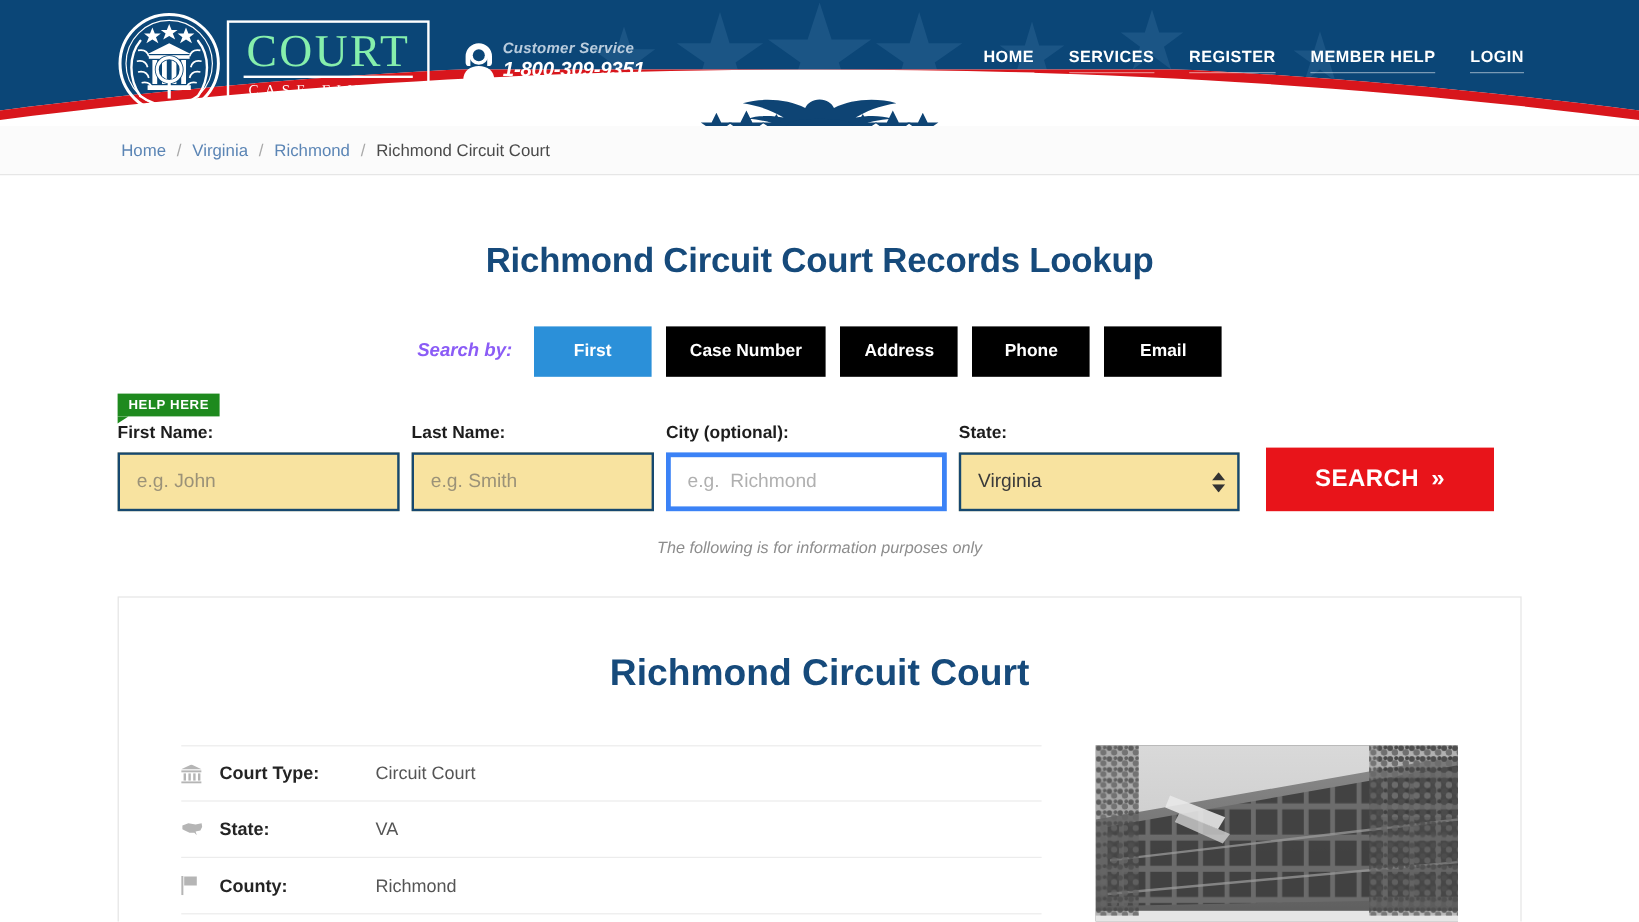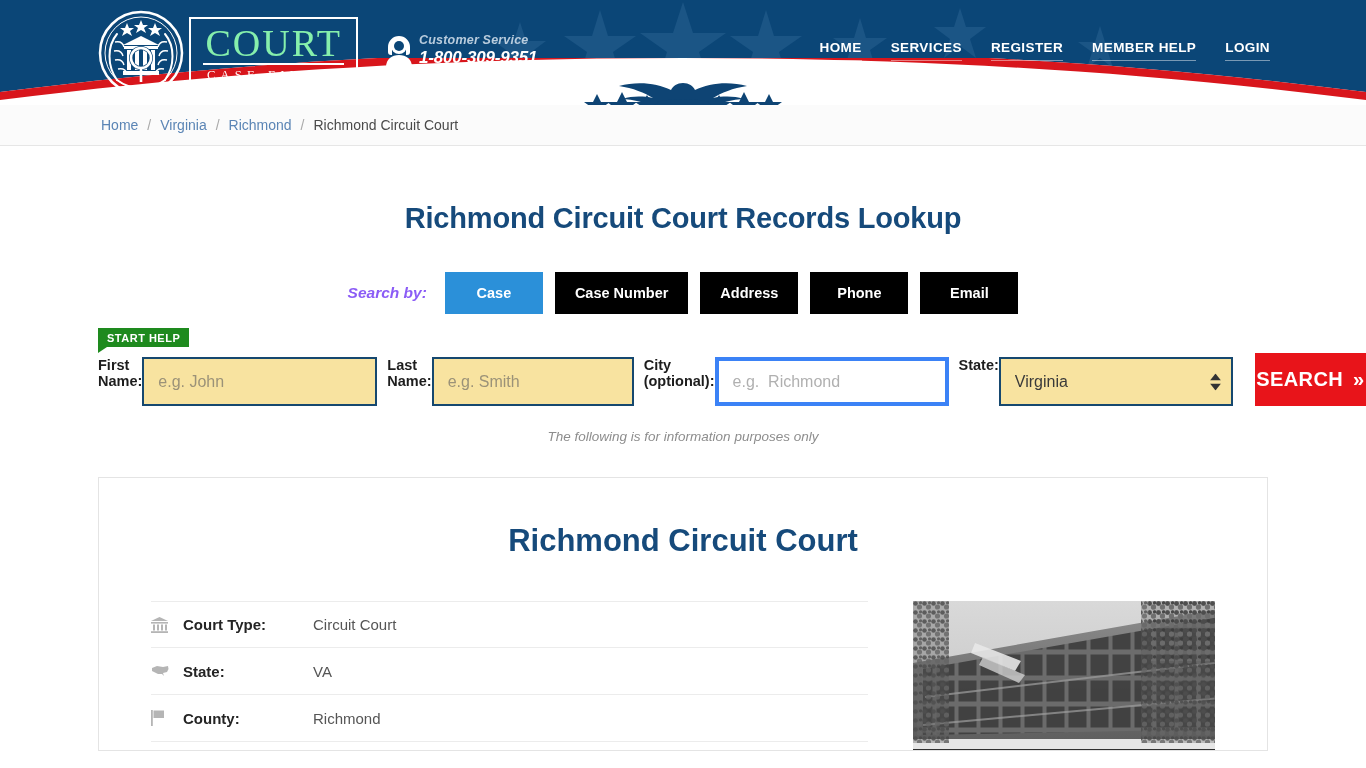--- a/index.html
+++ b/index.html
@@ -121,21 +121,21 @@
   .start-here::after {
     content: ""; position: absolute; left: 0; top: 19px;
     border-left: 9px solid #1e8a1e;
     border-bottom: 6px solid transparent;
   }
 
   .fields {
     display: flex; align-items: flex-end; gap: 10px;
     padding-left: 98px; padding-top: 29px;
   }
-  .field-col { display: flex; }
+  .field-col { display: flex; flex-direction: column; }
   .field-label {
     color: #1d1d1d; font-size: 14.5px; font-weight: bold;
     margin-bottom: 8px;
   }
   .field-input {
     height: 49px;
     border: 2px solid #16486f;
     background: #f8e3a0;
     font-family: "Liberation Sans", sans-serif;
     font-size: 16px; color: #0369a1;
@@ -334,29 +334,29 @@
   <span class="crumb-sep">/</span>
   <a class="crumb-link" href="#">Richmond</a>
   <span class="crumb-sep">/</span>
   <span class="crumb-current">Richmond Circuit Court</span>
 </div>
 
 <h1 class="page-title">Richmond Circuit Court Records Lookup</h1>
 
 <div class="searchby-row">
   <span class="searchby-label">Search by:</span>
-  <button class="tab active">Case</button>
+  <button class="tab active">First</button>
   <button class="tab">Case Number</button>
   <button class="tab">Address</button>
   <button class="tab">Phone</button>
   <button class="tab">Email</button>
 </div>
 
 <div class="form-area">
-  <div class="start-here">START HELP</div>
+  <div class="start-here">HELP HERE</div>
 
   <div class="fields">
     <div class="field-col">
       <label class="field-label">First Name:</label>
       <input class="field-input w-first" type="text" placeholder="e.g. John" style="">
     </div>
 
     <div class="field-col">
       <label class="field-label">Last Name:</label>
       <input class="field-input w-last" type="text" placeholder="e.g. Smith" style="">

